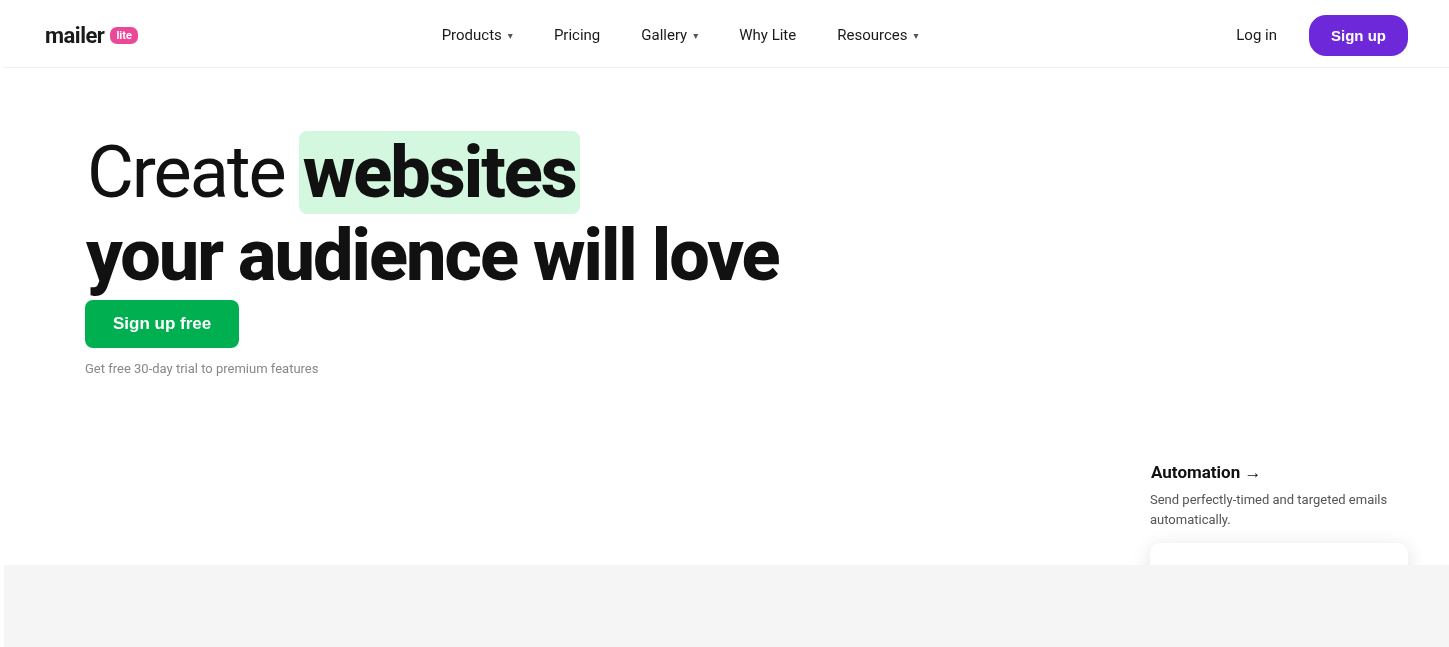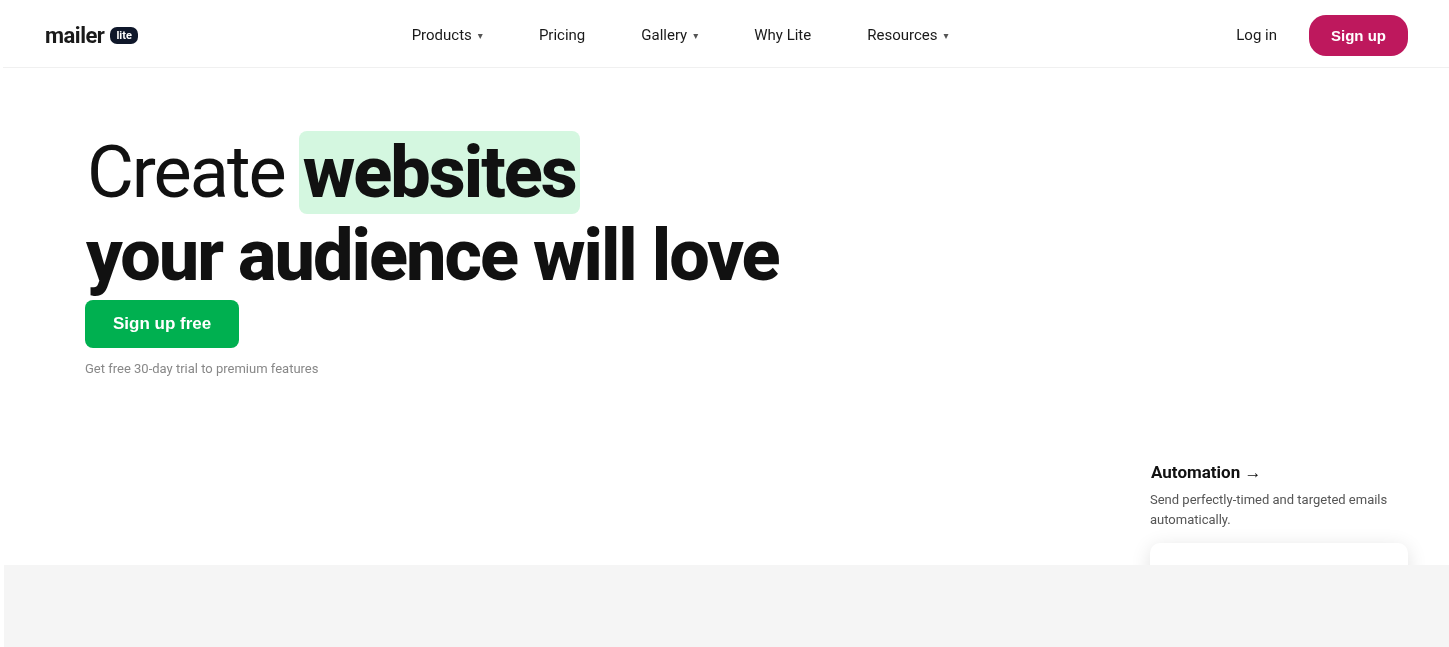--- a/index.html
+++ b/index.html
@@ -36,33 +36,33 @@
     }
 
     .logo-text-mailer {
       font-size: 22px;
       font-weight: 700;
       color: #1a1a1a;
       letter-spacing: -0.5px;
     }
 
     .logo-badge {
-      background: #0f172a;
+      background: #ec4899;
       color: #fff;
       font-size: 11px;
       font-weight: 700;
       padding: 2px 6px;
       border-radius: 7px;
       margin-left: 1px;
     }
 
     .nav-center {
       display: flex;
       align-items: center;
-      gap: 24px;
+      gap: 9px;
     }
 
     .nav-item {
       display: flex;
       align-items: center;
       gap: 4px;
       padding: 8px 14px;
       font-size: 15px;
       color: #1a1a1a;
       cursor: pointer;
@@ -85,21 +85,21 @@
     .login-btn {
       font-size: 15px;
       color: #1a1a1a;
       cursor: pointer;
       padding: 8px 14px;
       border-radius: 6px;
       text-decoration: none;
     }
 
     .signup-btn {
-      background: #be185d;
+      background: #6d28d9;
       color: #fff;
       font-size: 15px;
       font-weight: 600;
       padding: 12px 22px;
       border-radius: 17px;
       cursor: pointer;
       border: none;
       outline: none;
     }
 

